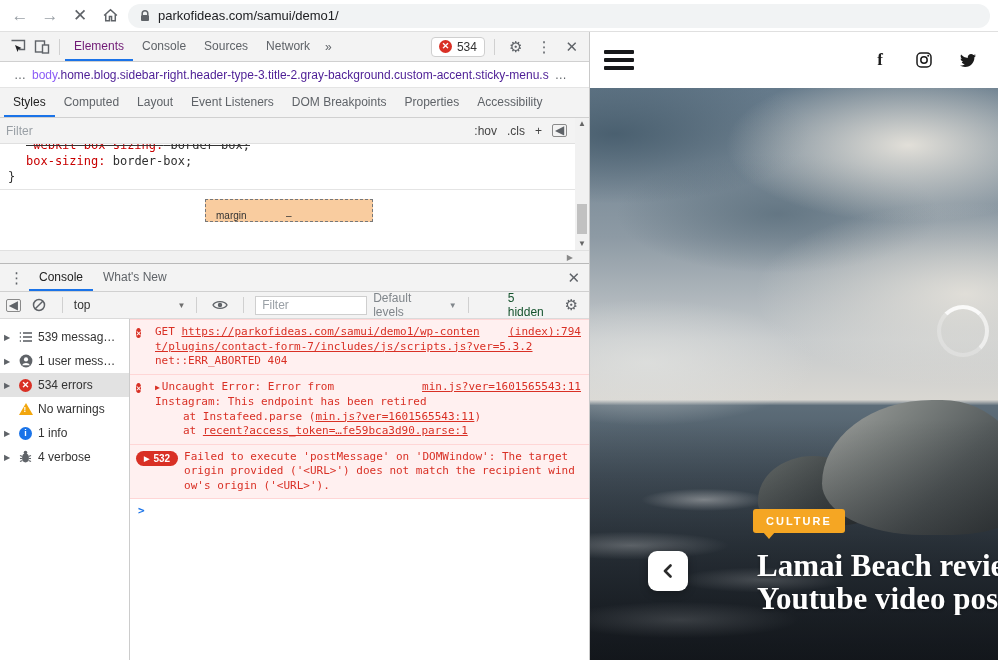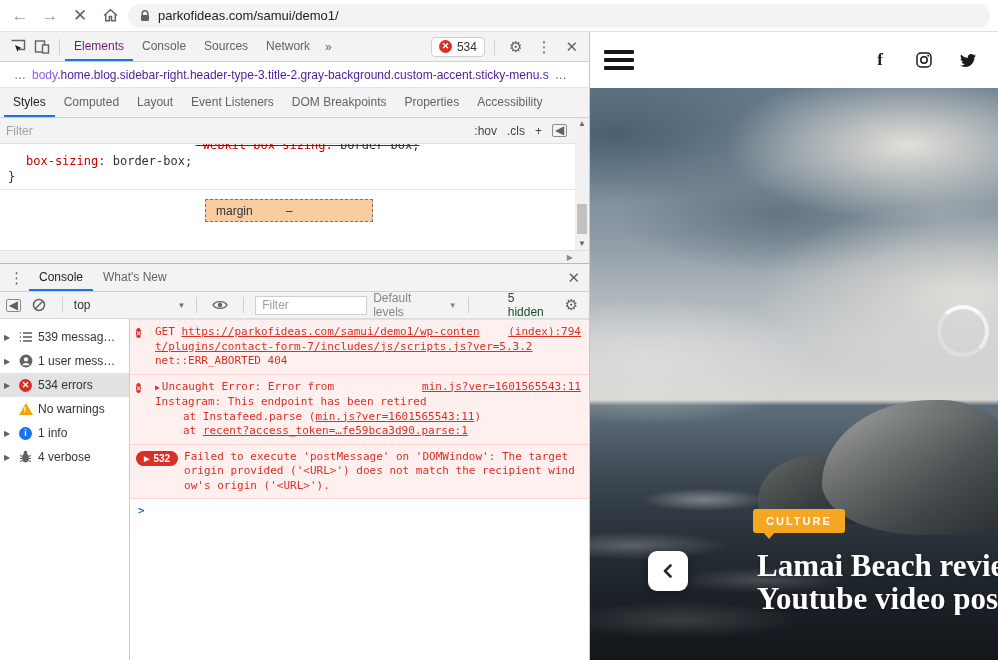--- a/index.html
+++ b/index.html
@@ -57,32 +57,32 @@
   .filter-input::placeholder { color:#9aa0a6; }
   .filter-toggles { display:flex; align-items:center; gap:10px; color:#444; margin-right:16px; }
   .filter-toggles span { cursor:pointer; }
   .panel-ic { font-size:12px; color:#5f6368; border:1px solid #8a8a8a; border-radius:2px;
     width:15px; height:13px; line-height:11px; text-align:center; }
 
   .css-code { font-family:"DejaVu Sans Mono", monospace; font-size:12px; line-height:16px;
     padding:0 0 0 8px; overflow:hidden; }
   .rule-line { white-space:pre; }
   .rule-indent { padding-left:18px; }
-  .clip-wrap { height:9px; overflow:hidden;text-align:center; }
+  .clip-wrap { height:9px; overflow:hidden; }
   .clip-wrap .rule-line { margin-top:-7px; }
   .prop { color:#c80000; }
   .val { color:#303030; }
   .struck { text-decoration:line-through; }
   .brace { color:#303030; }
 
   .css-sep { border-top:1px solid #e4e4e4; margin-top:4px; }
   .box-model-area { height:34px; position:relative; }
   .margin-box { position:absolute; left:205px; top:9px; width:168px; height:23px;
-    background:#f9cc9f; border:1px dashed #777; display:flex; align-items:center;
-    font-size:12px; color:#333; }
+    background:#f9cc9f; border:1px dashed #777; display:flex; align-items:flex-end;
+    font-size:10px; color:#333; }
   .margin-label { padding-left:10px; }
   .margin-val { position:absolute; left:80px; }
 
   .vscroll { position:absolute; right:0; top:0; width:14px; bottom:13px; background:#f1f1f1; }
   .vscroll .arr { position:absolute; left:0; width:14px; height:12px; font-size:8px;
     color:#666; text-align:center; line-height:12px; cursor:pointer; }
   .vscroll .arr.up { top:0; }
   .vscroll .arr.down { bottom:0; }
   .vscroll .thumb { position:absolute; left:2px; right:2px; bottom:16px; height:30px; background:#c1c1c1; }
   .hscroll { position:absolute; left:0; right:0; bottom:0; height:13px; background:#f1f1f1;

